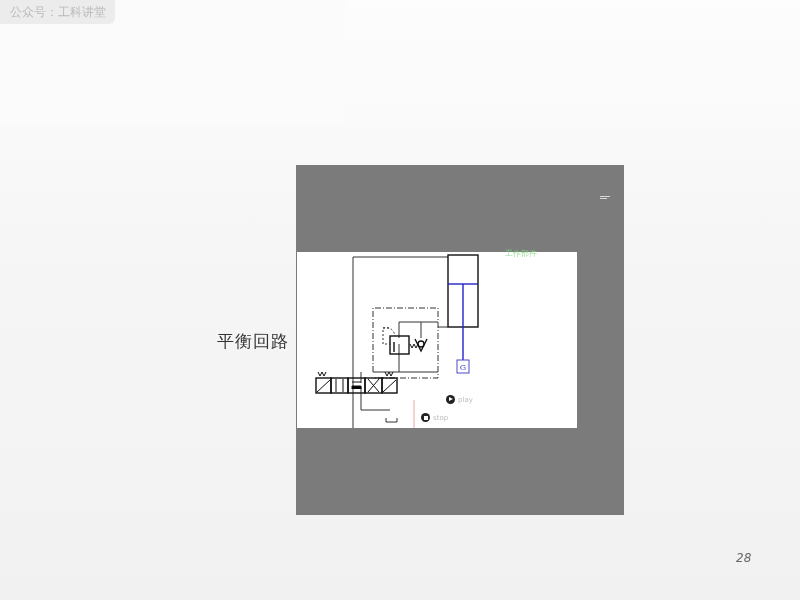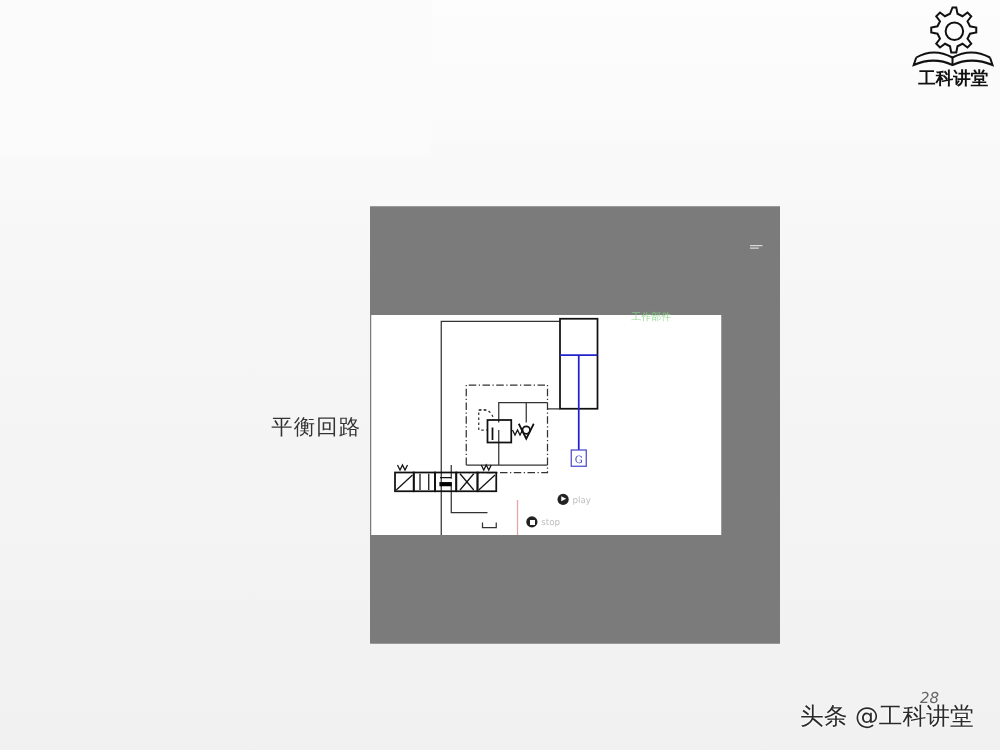--- a/index.html
+++ b/index.html
@@ -90,33 +90,22 @@
     position: absolute; left: 640px; top: 560px; font-size: 19px; color: #2a2a2a;
     font-family: "DejaVu Sans", sans-serif;
     text-shadow: 0 0 2px #fff, 0 0 2px #fff;
   }
 </style>
 </head>
 <body>
 
 <div class="slide">
   <div class="title-band"></div>
+  <div class="watermark-tag">公众号：工科讲堂</div>
 
-  <div class="logo">
-    <svg width="75" height="55" viewBox="0 0 75 55">
-      <g fill="none" stroke="#111" stroke-width="1.6">
-        <path d="M37 4 l3 0 l1 5 l4 2 l4 -3 l3 3 l-3 4 l2 4 l5 1 l0 4 l-5 1 l-2 4 l3 4 l-3 3 l-4 -3 l-4 2 l-1 5 l-4 0 l-1 -5 l-4 -2 l-4 3 l-3 -3 l3 -4 l-2 -4 l-5 -1 l0 -4 l5 -1 l2 -4 l-3 -4 l3 -3 l4 3 l4 -2 z"></path>
-        <circle cx="38.5" cy="23" r="7"></circle>
-        <path d="M8 44 Q22 36 37 44 Q52 36 67 44"></path>
-        <path d="M8 44 L6 50 Q22 43 37 50 Q52 43 69 50 L67 44"></path>
-        <line x1="37" y1="44" x2="37" y2="50"></line>
-      </g>
-    </svg>
-    <div class="logo-text">工科讲堂</div>
-  </div>
 
   <div class="section-label">平衡回路</div>
 
   <div class="video-frame">
     <div class="menu-icon">
         <span></span>
         <span></span>
       </div>
 
     <div class="anim-canvas">
@@ -191,14 +180,13 @@
         <span>play</span>
       </div>
       <div class="ctrl stop">
         <span class="ic"></span>
         <span>stop</span>
       </div>
     </div>
   </div>
 
   <div class="page-number">28</div>
-  <div class="source-watermark">头条 @工科讲堂</div>
 </div>
 
 </body></html>

